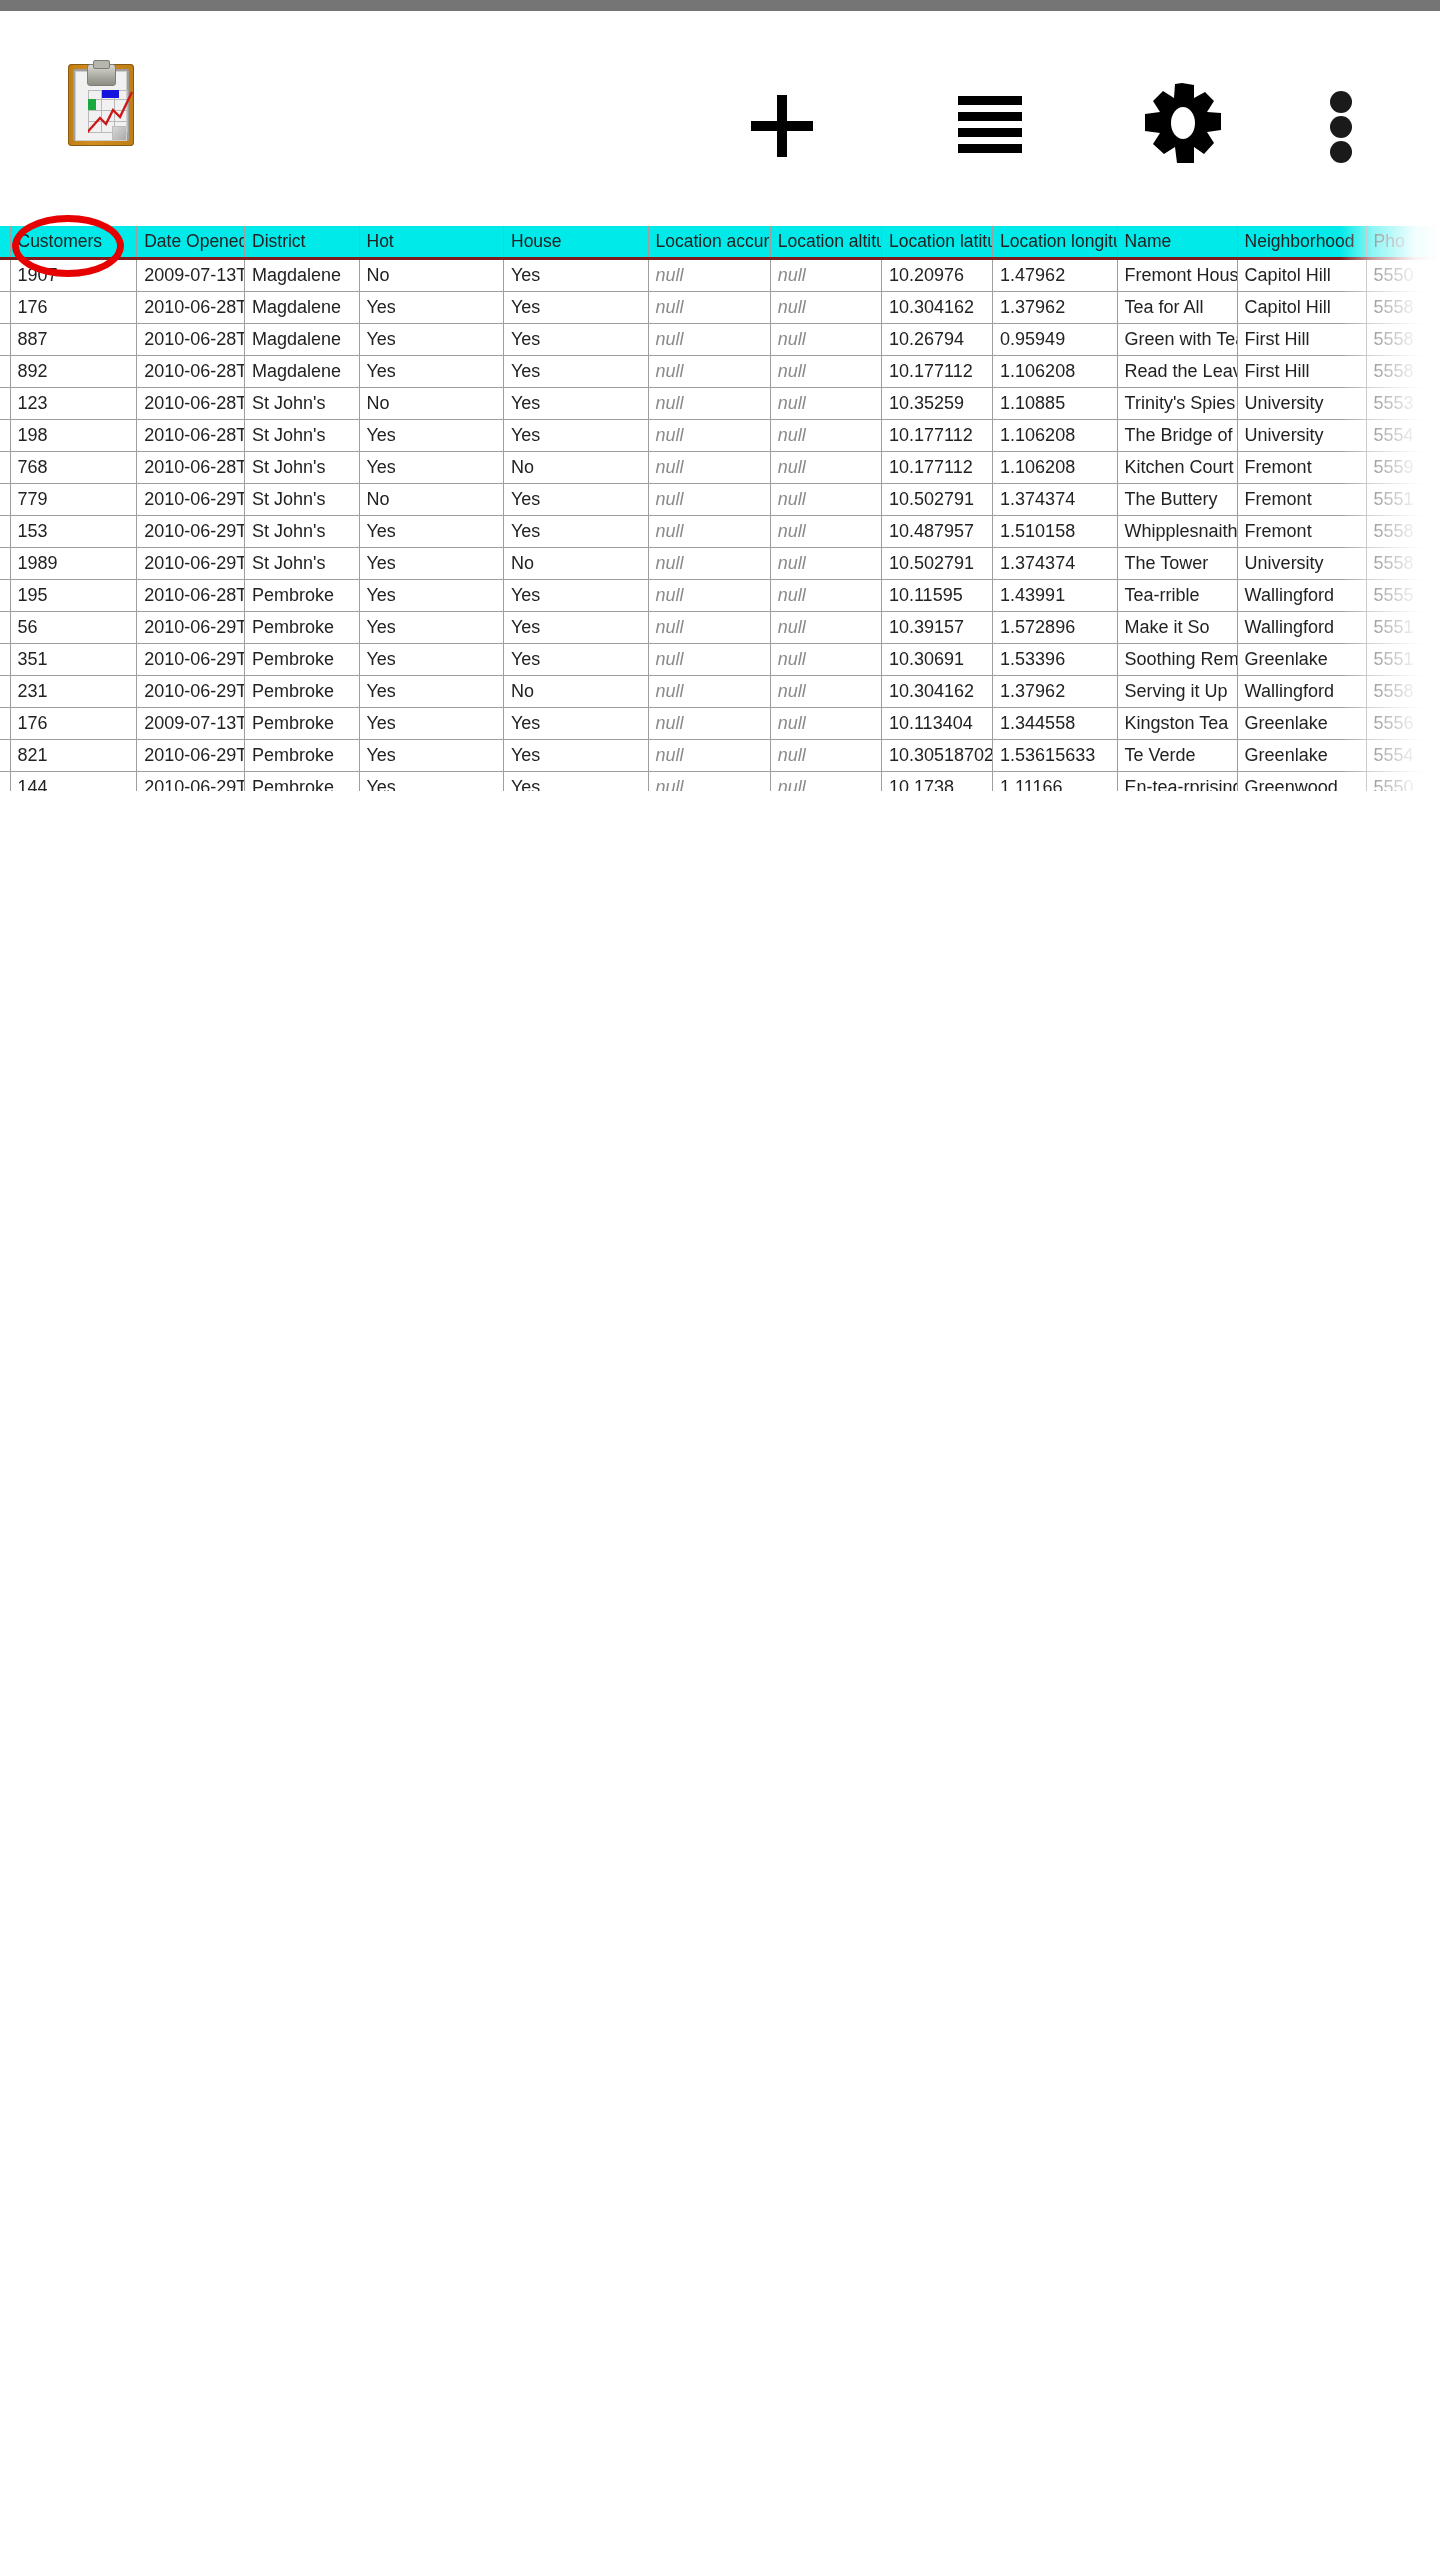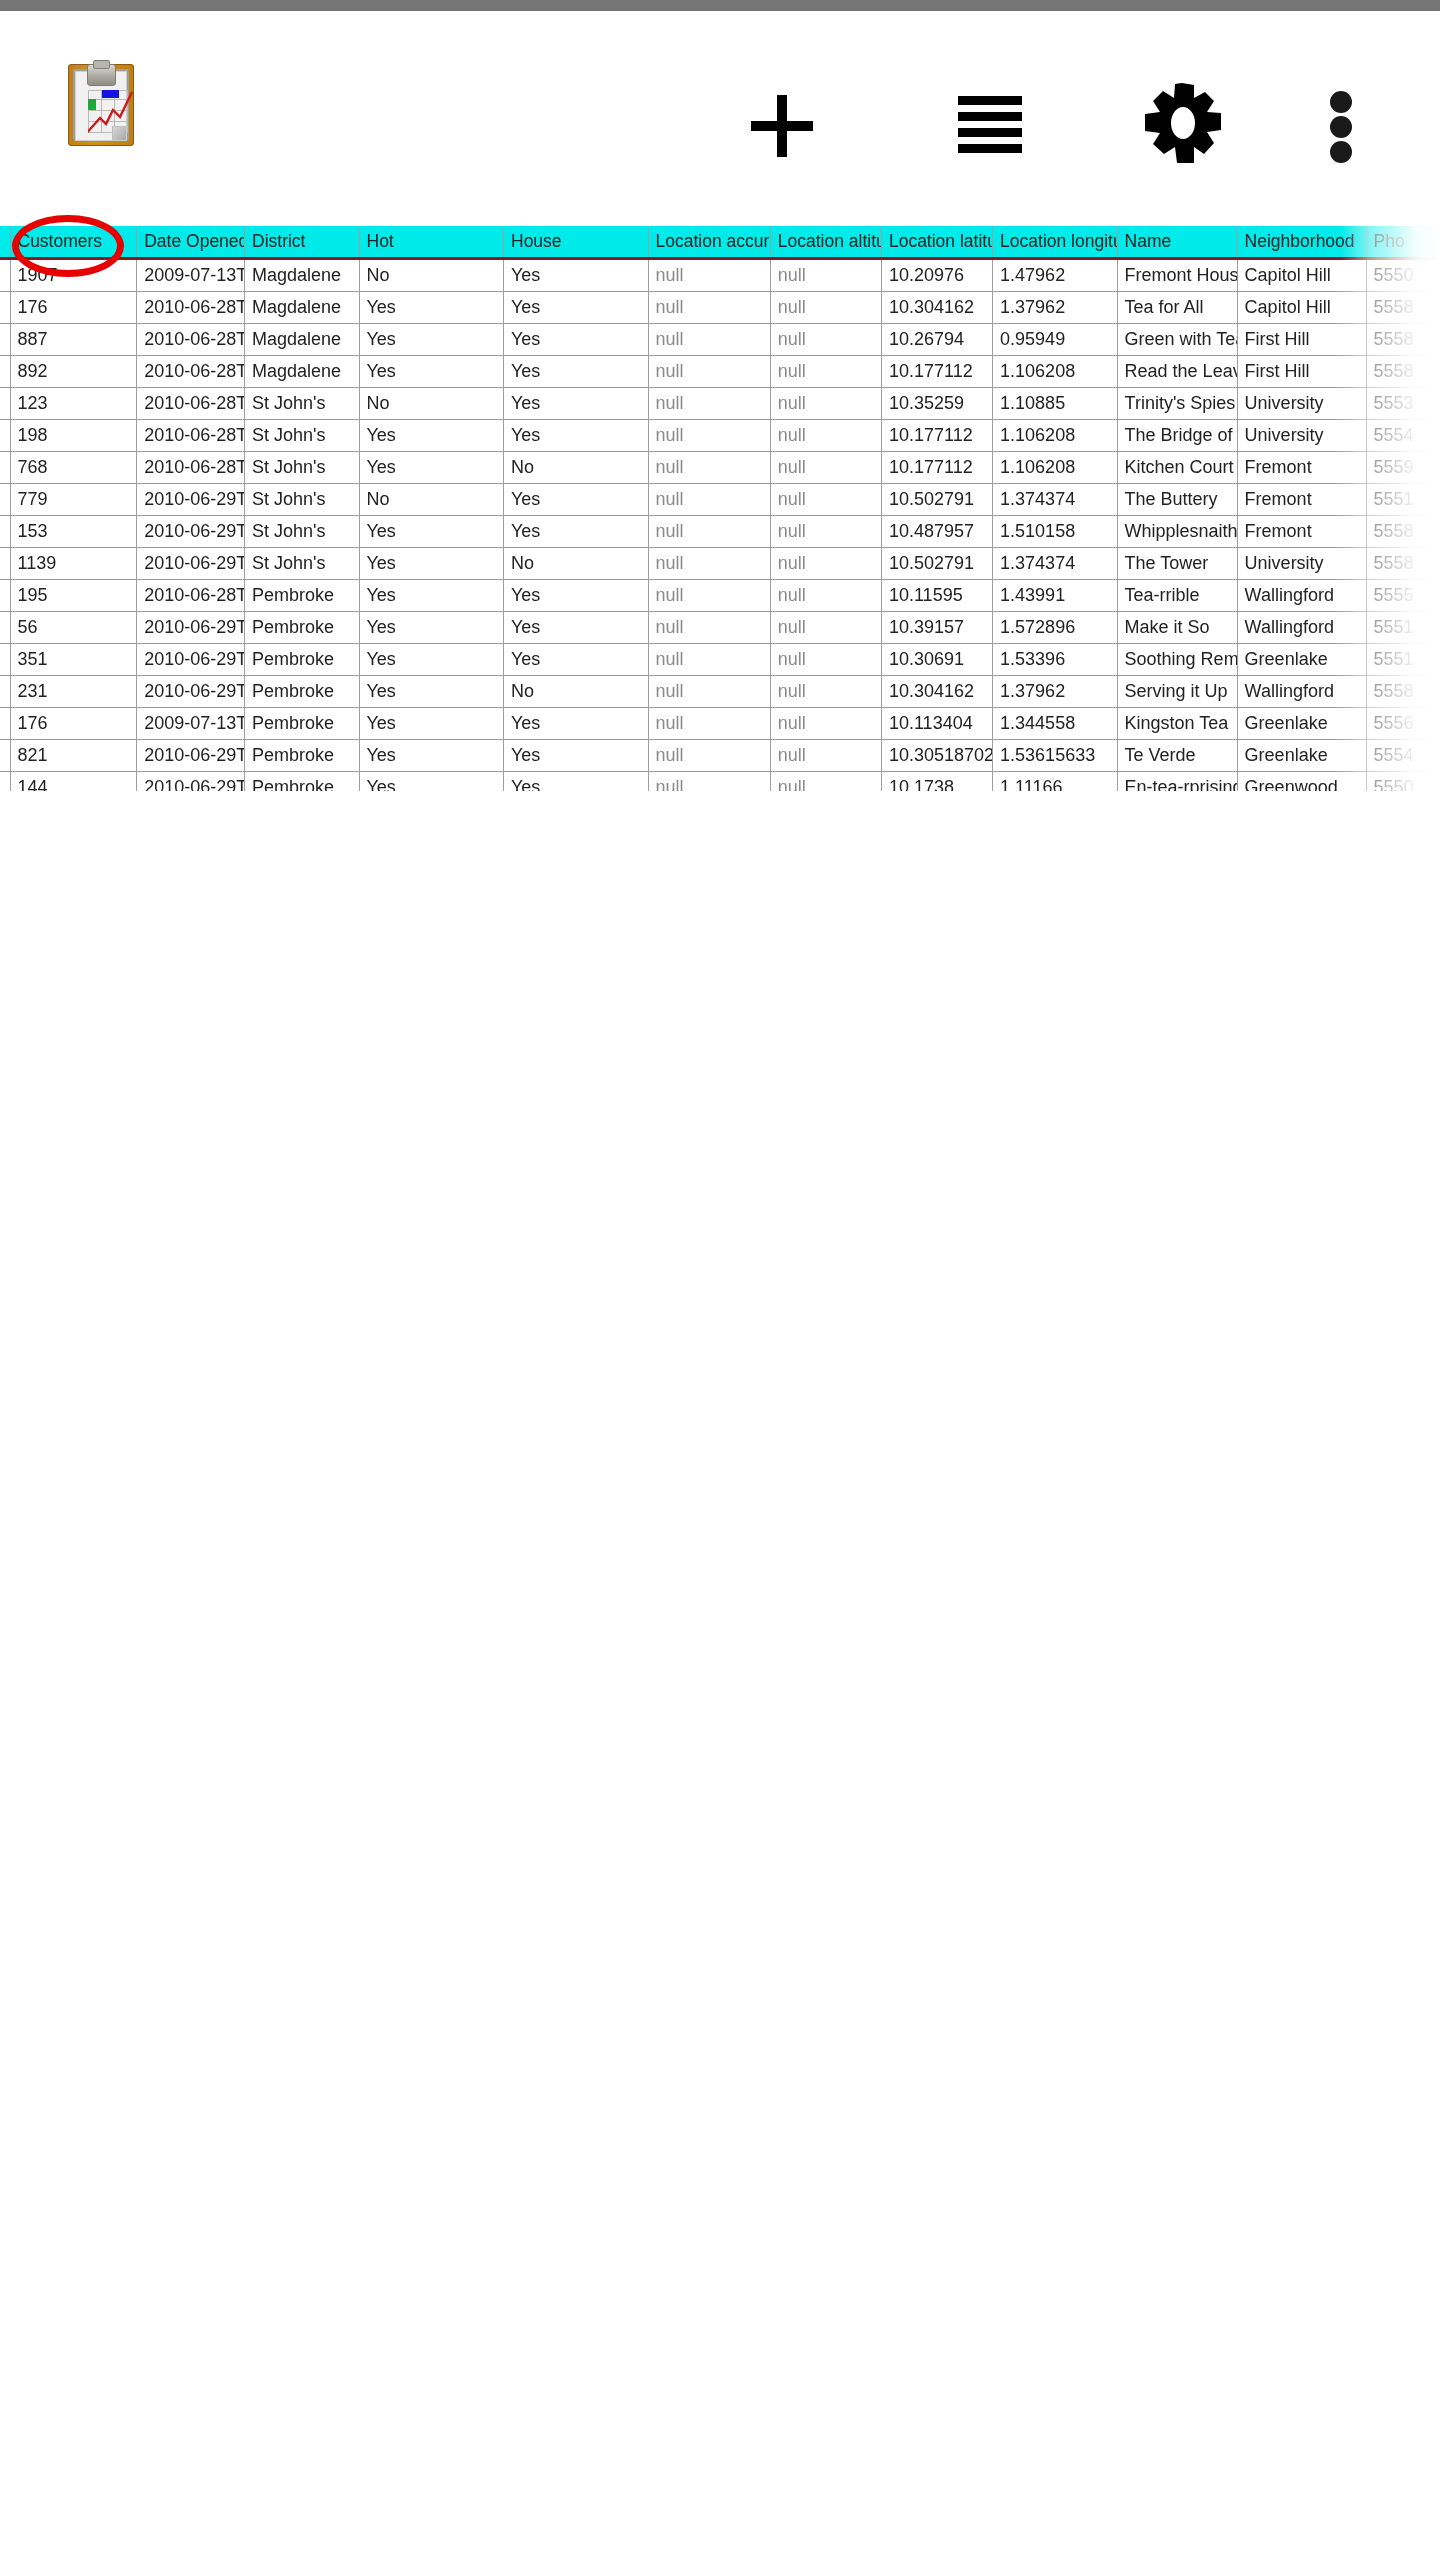--- a/index.html
+++ b/index.html
@@ -167,21 +167,21 @@
     overflow: hidden;
     font-weight: normal;
     line-height: 31px;
   }
   table.grid thead th {
     background: #00eaea;
     border-bottom: 3px solid #7f1d1d;
     font-size: 17.5px;
   }
   table.grid tbody td { background: #ffffff; }
-  td.nullcell { color: #8a8a8a; }
+  td.nullcell { color: #8a8a8a; font-style: italic; }
 
   
   th.marker, td.marker {
     width: 9px;
     min-width: 9px;
     padding: 0;
     border-right: 1px solid #9e9e9e;
   }
   th.marker { background: #00eaea; }
   td.marker { background: #00e800; }
@@ -443,21 +443,21 @@
           <td class="c-acc nullcell">null</td>
           <td class="c-alt nullcell">null</td>
           <td class="c-lat">10.487957</td>
           <td class="c-lon">1.510158</td>
           <td class="c-name">Whipplesnaith</td>
           <td class="c-hood">Fremont</td>
           <td class="c-phone">5558</td>
         </tr>
         <tr>
           <td class="marker"></td>
-          <td class="c-customers">1139</td>
+          <td class="c-customers">1989</td>
           <td class="c-date">2010-06-29T00:</td>
           <td class="c-district">St John's</td>
           <td class="c-hot">Yes</td>
           <td class="c-iced">No</td>
           <td class="c-acc nullcell">null</td>
           <td class="c-alt nullcell">null</td>
           <td class="c-lat">10.502791</td>
           <td class="c-lon">1.374374</td>
           <td class="c-name">The Tower</td>
           <td class="c-hood">University</td>

